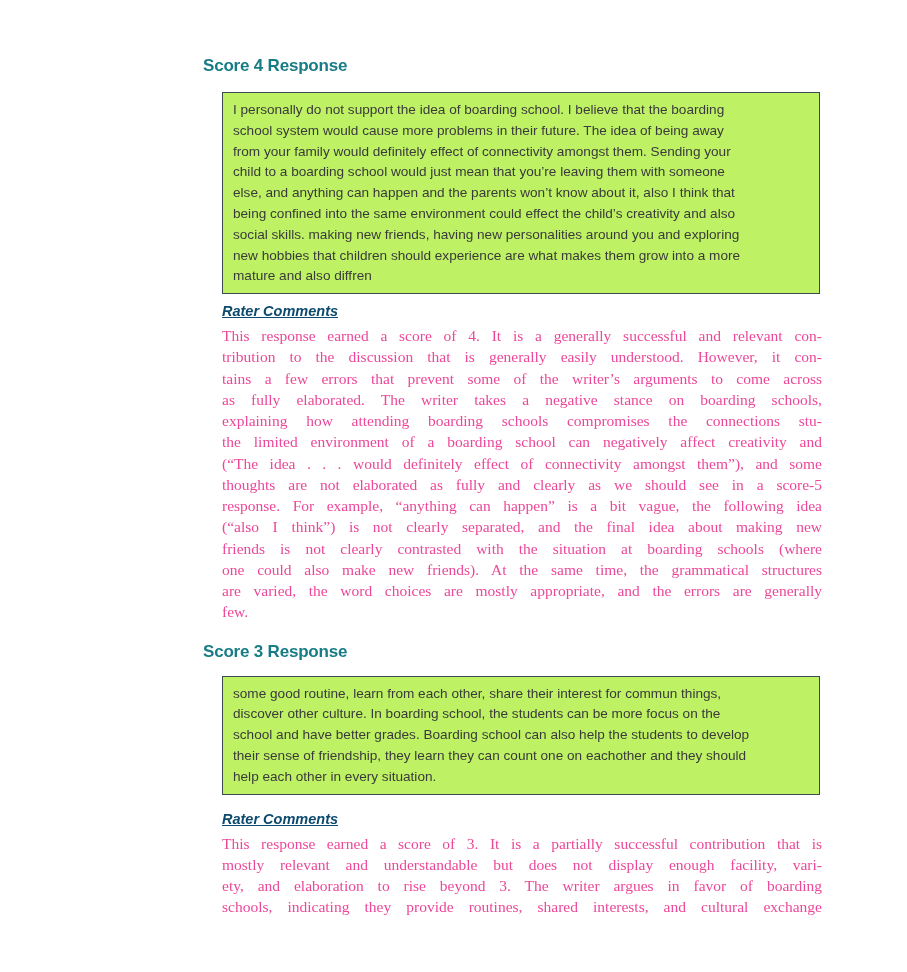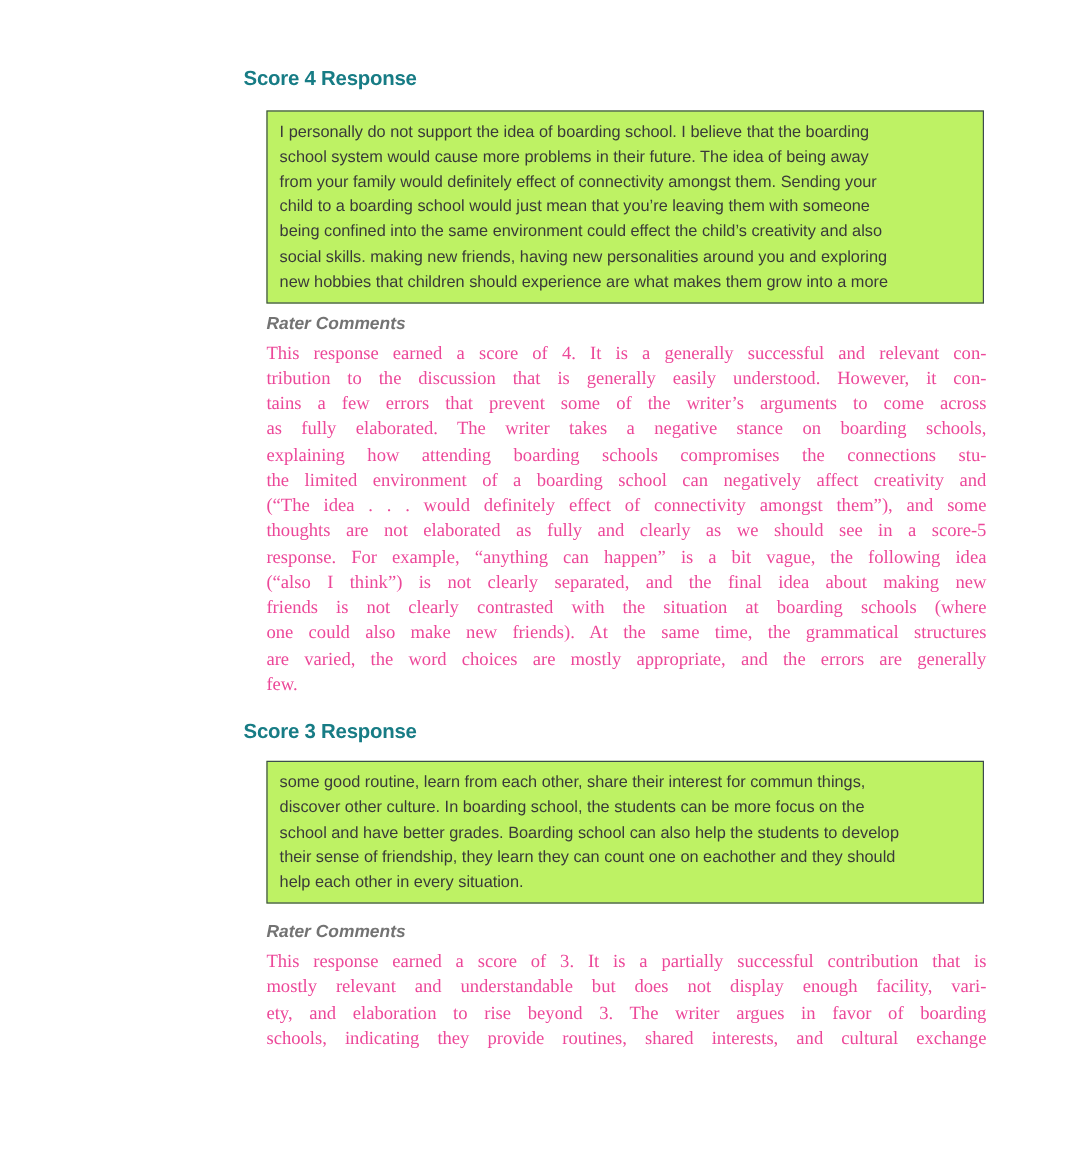--- a/index.html
+++ b/index.html
@@ -47,21 +47,22 @@
     text-align: left;
     text-align-last: auto;
   }
   .rater-label {
     margin-left: 19px;
     font-family: "Liberation Sans", sans-serif;
     font-weight: 700;
     font-style: italic;
     font-size: 14.5px;
     line-height: 17px;
-    color: #737373;
+    color: #0c4a6e;
+    text-decoration: underline;
   }
   .rater-label-1 { margin-top: 9px; }
   .rater-label-2 { margin-top: 16px; }
   .rater-paragraph {
     margin-left: 19px;
     width: 600px;
     font-family: "Liberation Serif", serif;
     font-size: 15.5px;
     line-height: 21.25px;
     color: #ec4899;
@@ -81,23 +82,25 @@
 <div class="page">
   <div class="content">
 
     <div class="section">
       <h2 class="section-heading heading-1">Score 4 Response</h2>
       <div class="response-box box-1">
           <div class="pline">I personally do not support the idea of boarding school. I believe that the boarding</div>
           <div class="pline">school system would cause more problems in their future. The idea of being away</div>
           <div class="pline">from your family would definitely effect of connectivity amongst them. Sending your</div>
           <div class="pline">child to a boarding school would just mean that you’re leaving them with someone</div>
+          <div class="pline">else, and anything can happen and the parents won’t know about it, also I think that</div>
           <div class="pline">being confined into the same environment could effect the child’s creativity and also</div>
           <div class="pline">social skills. making new friends, having new personalities around you and exploring</div>
           <div class="pline">new hobbies that children should experience are what makes them grow into a more</div>
+          <div class="pline">mature and also diffren</div>
         </div>
       <div class="rater-label rater-label-1">Rater Comments</div>
       <div class="rater-paragraph p-end">
           <div class="pline">This response earned a score of 4. It is a generally successful and relevant con-</div>
           <div class="pline">tribution to the discussion that is generally easily understood. However, it con-</div>
           <div class="pline">tains a few errors that prevent some of the writer’s arguments to come across</div>
           <div class="pline">as fully elaborated. The writer takes a negative stance on boarding schools,</div>
           <div class="pline">explaining how attending boarding schools compromises the connections stu-</div>
           <div class="pline">the limited environment of a boarding school can negatively affect creativity and</div>
           <div class="pline">(“The idea . . . would definitely effect of connectivity amongst them”), and some</div>

